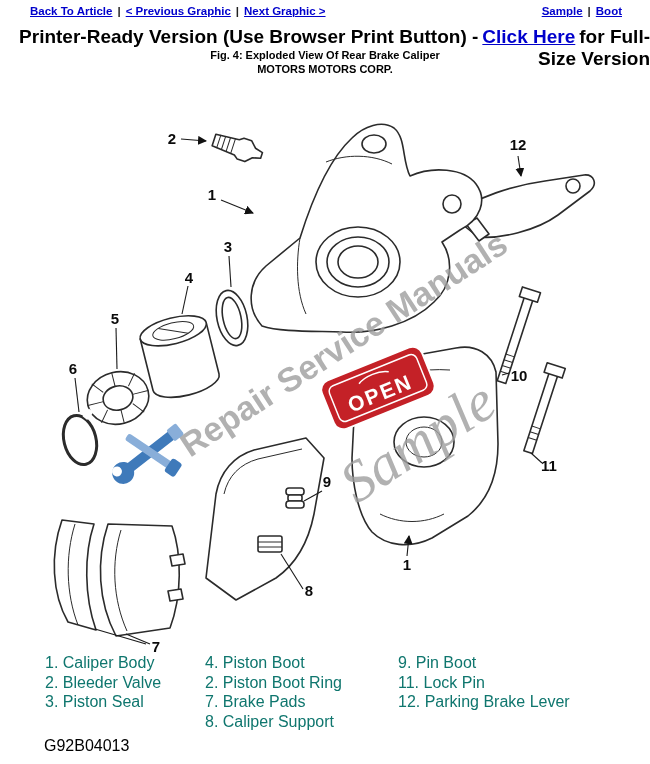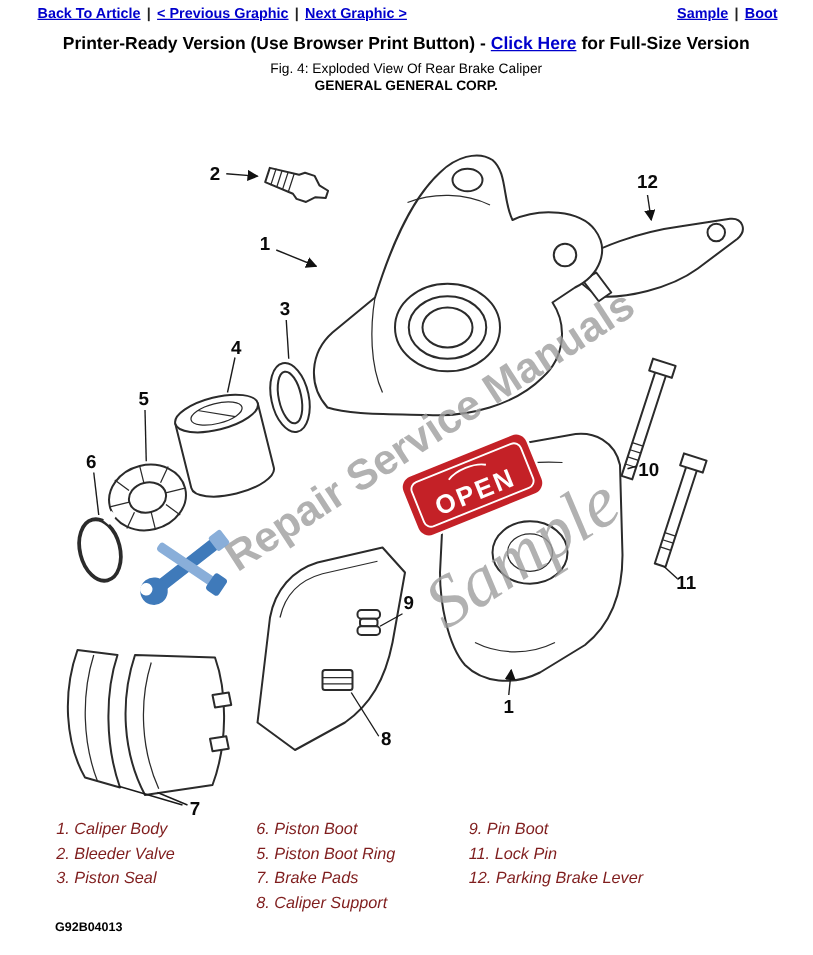--- a/index.html
+++ b/index.html
@@ -2,31 +2,31 @@
 <html style="--color-link: #0000cc; --color-watermark: #9e9e9e; --color-open_red: #c42127; --color-tool_blue: #2f6fb5;"><head>
 <meta charset="utf-8">
 <style>
   html,body{margin:0;padding:0;background:#fff;}
   .page{position:relative;width:650px;height:764px;background:#fff;overflow:hidden;
         font-family:"Liberation Sans",sans-serif;color:#000;}
   a{color:var(--color-link,#0000cc);text-decoration:underline;cursor:pointer;font-weight:bold;}
   .nav{position:absolute;top:5px;left:30px;right:28px;display:flex;justify-content:space-between;
        align-items:baseline;font-size:11.5px;font-weight:bold;}
   .sep{color:#222;margin:0 5px;font-weight:bold;}
-  .title-line{position:absolute;top:26px;left:0;width:100%;text-align:center;
-              font-size:14px;font-weight:bold;}
+  .title-line{position:absolute;top:26px;left:0;width:100%;text-align:right;
+              font-size:19px;font-weight:bold;}
   .title-line a{margin:0 4px;}
-  .caption-fig{position:absolute;top:49px;left:0;width:100%;text-align:center;font-size:11px;font-weight:normal;}
+  .caption-fig{position:absolute;top:49px;left:0;width:100%;text-align:center;font-size:11px;font-weight:bold;}
   .caption-co{position:absolute;top:63px;left:0;width:100%;text-align:center;font-size:11px;font-weight:bold;}
   .diagram{position:absolute;top:84px;left:0;}
-  .legend-col{position:absolute;font-size:13px;line-height:19.5px;color:#7f1d1d;white-space:nowrap;font-style:italic;}
+  .legend-col{position:absolute;font-size:16px;line-height:19.5px;color:#0f766e;white-space:nowrap;}
   .legend-col.c1{left:45px;top:653px;}
   .legend-col.c2{left:205px;top:653px;}
-  .legend-col.c3{left:375px;top:653px;}
-  .figure-id{position:absolute;left:44px;top:737px;font-size:10px;font-weight:bold;}
+  .legend-col.c3{left:398px;top:653px;}
+  .figure-id{position:absolute;left:44px;top:737px;font-size:16px;}
   
   .part{fill:#fff;stroke:#2b2b2b;stroke-width:1.6;stroke-linejoin:round;}
   .thin{fill:none;stroke:#2b2b2b;stroke-width:1;}
   .lead line,.lead path{fill:none;stroke:#1a1a1a;stroke-width:1.1;}
   .callout{font:bold 15px "Liberation Sans",sans-serif;fill:#0a0a0a;}
   .wm-title{font:bold 34px "Liberation Sans",sans-serif;fill:var(--color-watermark,#9e9e9e);opacity:.8;}
   .wm-sample{font:italic 58px "Liberation Serif",serif;fill:var(--color-watermark,#9e9e9e);opacity:.8;}
   .open-red{fill:var(--color-open_red,#c42127);}
   .open-text{font:bold 21px "Liberation Sans",sans-serif;fill:#fff;letter-spacing:2px;}
   .tool-a{fill:var(--color-tool_blue,#2f6fb5);}
@@ -44,21 +44,21 @@
     <div class="nav-right">
       <a href="#">Sample</a><span class="sep">|</span><a href="#">Boot</a>
     </div>
   </div>
 
   <div class="title-line">
     <span>Printer-Ready Version (Use Browser Print Button) -</span><a href="#">Click Here</a><span>for Full-Size Version</span>
   </div>
 
   <div class="caption-fig">Fig. 4: Exploded View Of Rear Brake Caliper</div>
-  <div class="caption-co">GENERAL GENERAL CORP.</div>
+  <div class="caption-co">MOTORS MOTORS CORP.</div>
 
   <svg class="diagram" width="650" height="572" viewBox="0 0 650 572">
     <defs>
       <marker id="arr" markerWidth="9" markerHeight="9" refX="8" refY="4.5" orient="auto" markerUnits="userSpaceOnUse">
         <path d="M0,0 L9,4.5 L0,9 Z" fill="#111"></path>
       </marker>
     </defs>
 
     <g>
       <path class="part" d="M452,132 C475,113 515,101 545,97 L584,91 C594,90 598,100 590,107 L558,131 C536,147 500,155 478,153 Z"></path>
@@ -202,22 +202,22 @@
       <text class="callout" x="407" y="486" text-anchor="middle">1</text>
     </g>
   </svg>
 
   <div class="legend-col c1">
     <div>1. Caliper Body</div>
     <div>2. Bleeder Valve</div>
     <div>3. Piston Seal</div>
   </div>
   <div class="legend-col c2">
-    <div>6. Piston Boot</div>
-    <div>5. Piston Boot Ring</div>
+    <div>4. Piston Boot</div>
+    <div>2. Piston Boot Ring</div>
     <div>7. Brake Pads</div>
     <div>8. Caliper Support</div>
   </div>
   <div class="legend-col c3">
     <div>9. Pin Boot</div>
     <div>11. Lock Pin</div>
     <div>12. Parking Brake Lever</div>
   </div>
 
   <div class="figure-id">G92B04013</div>

